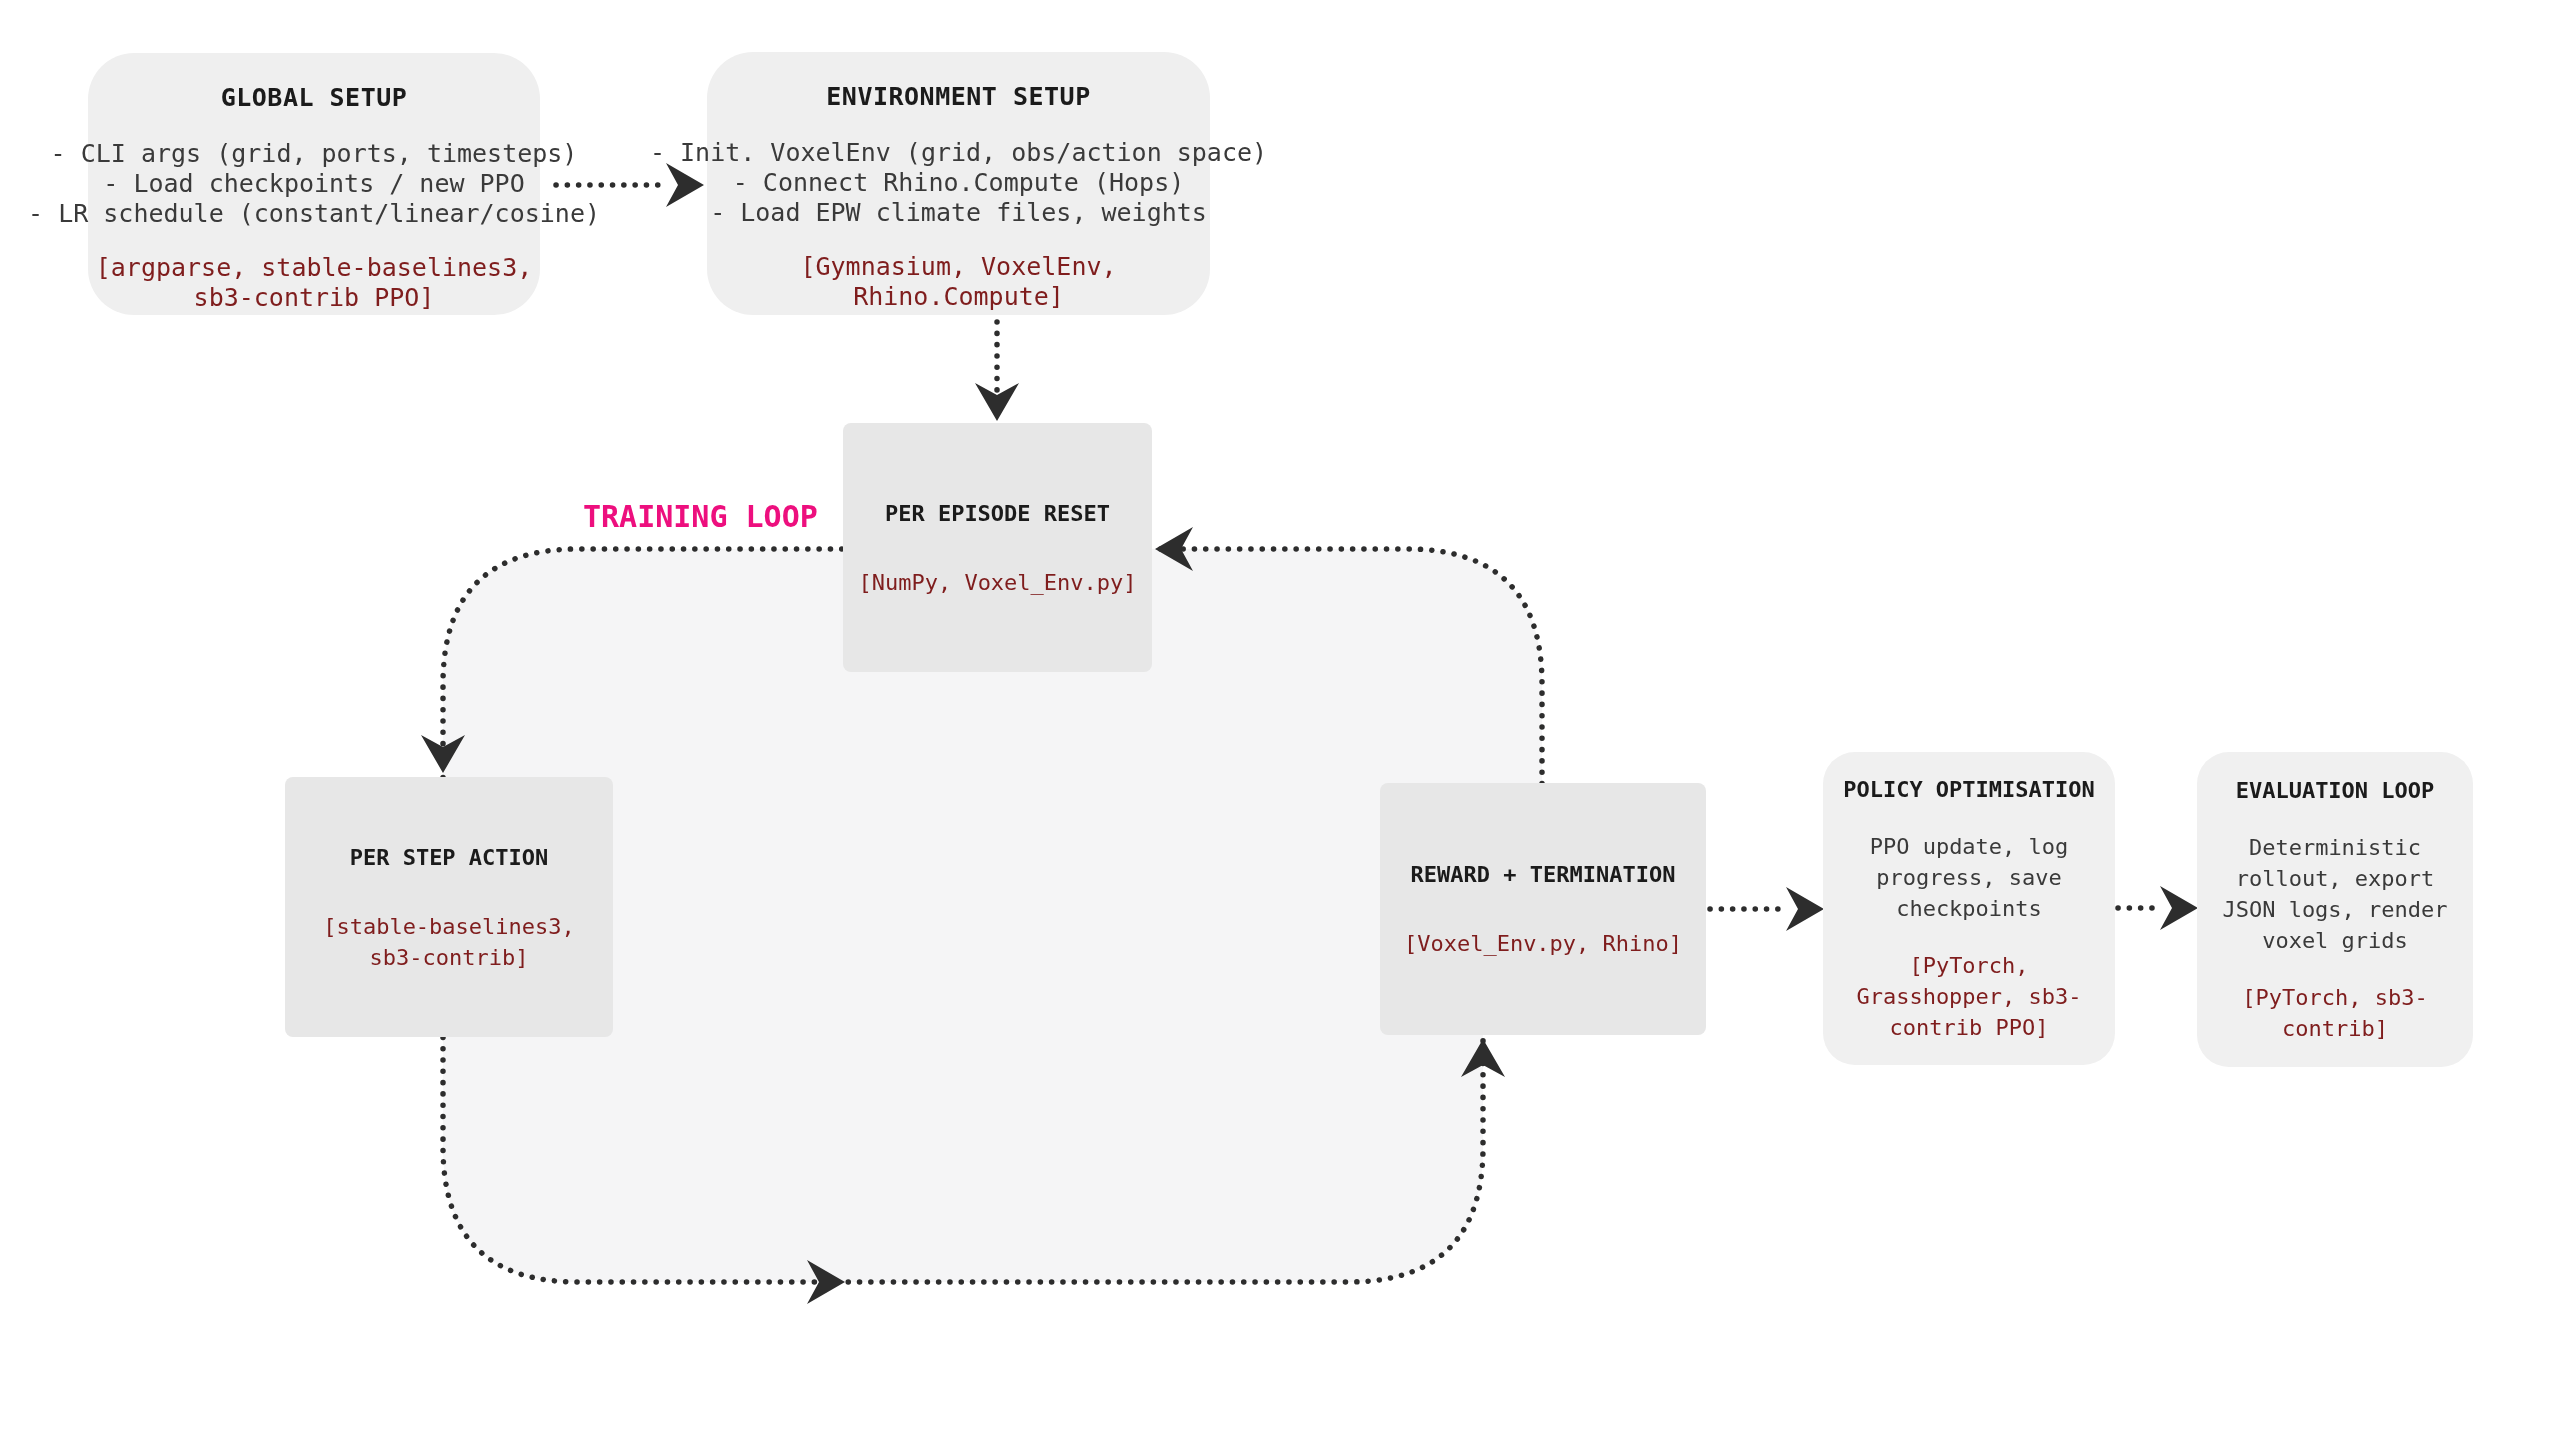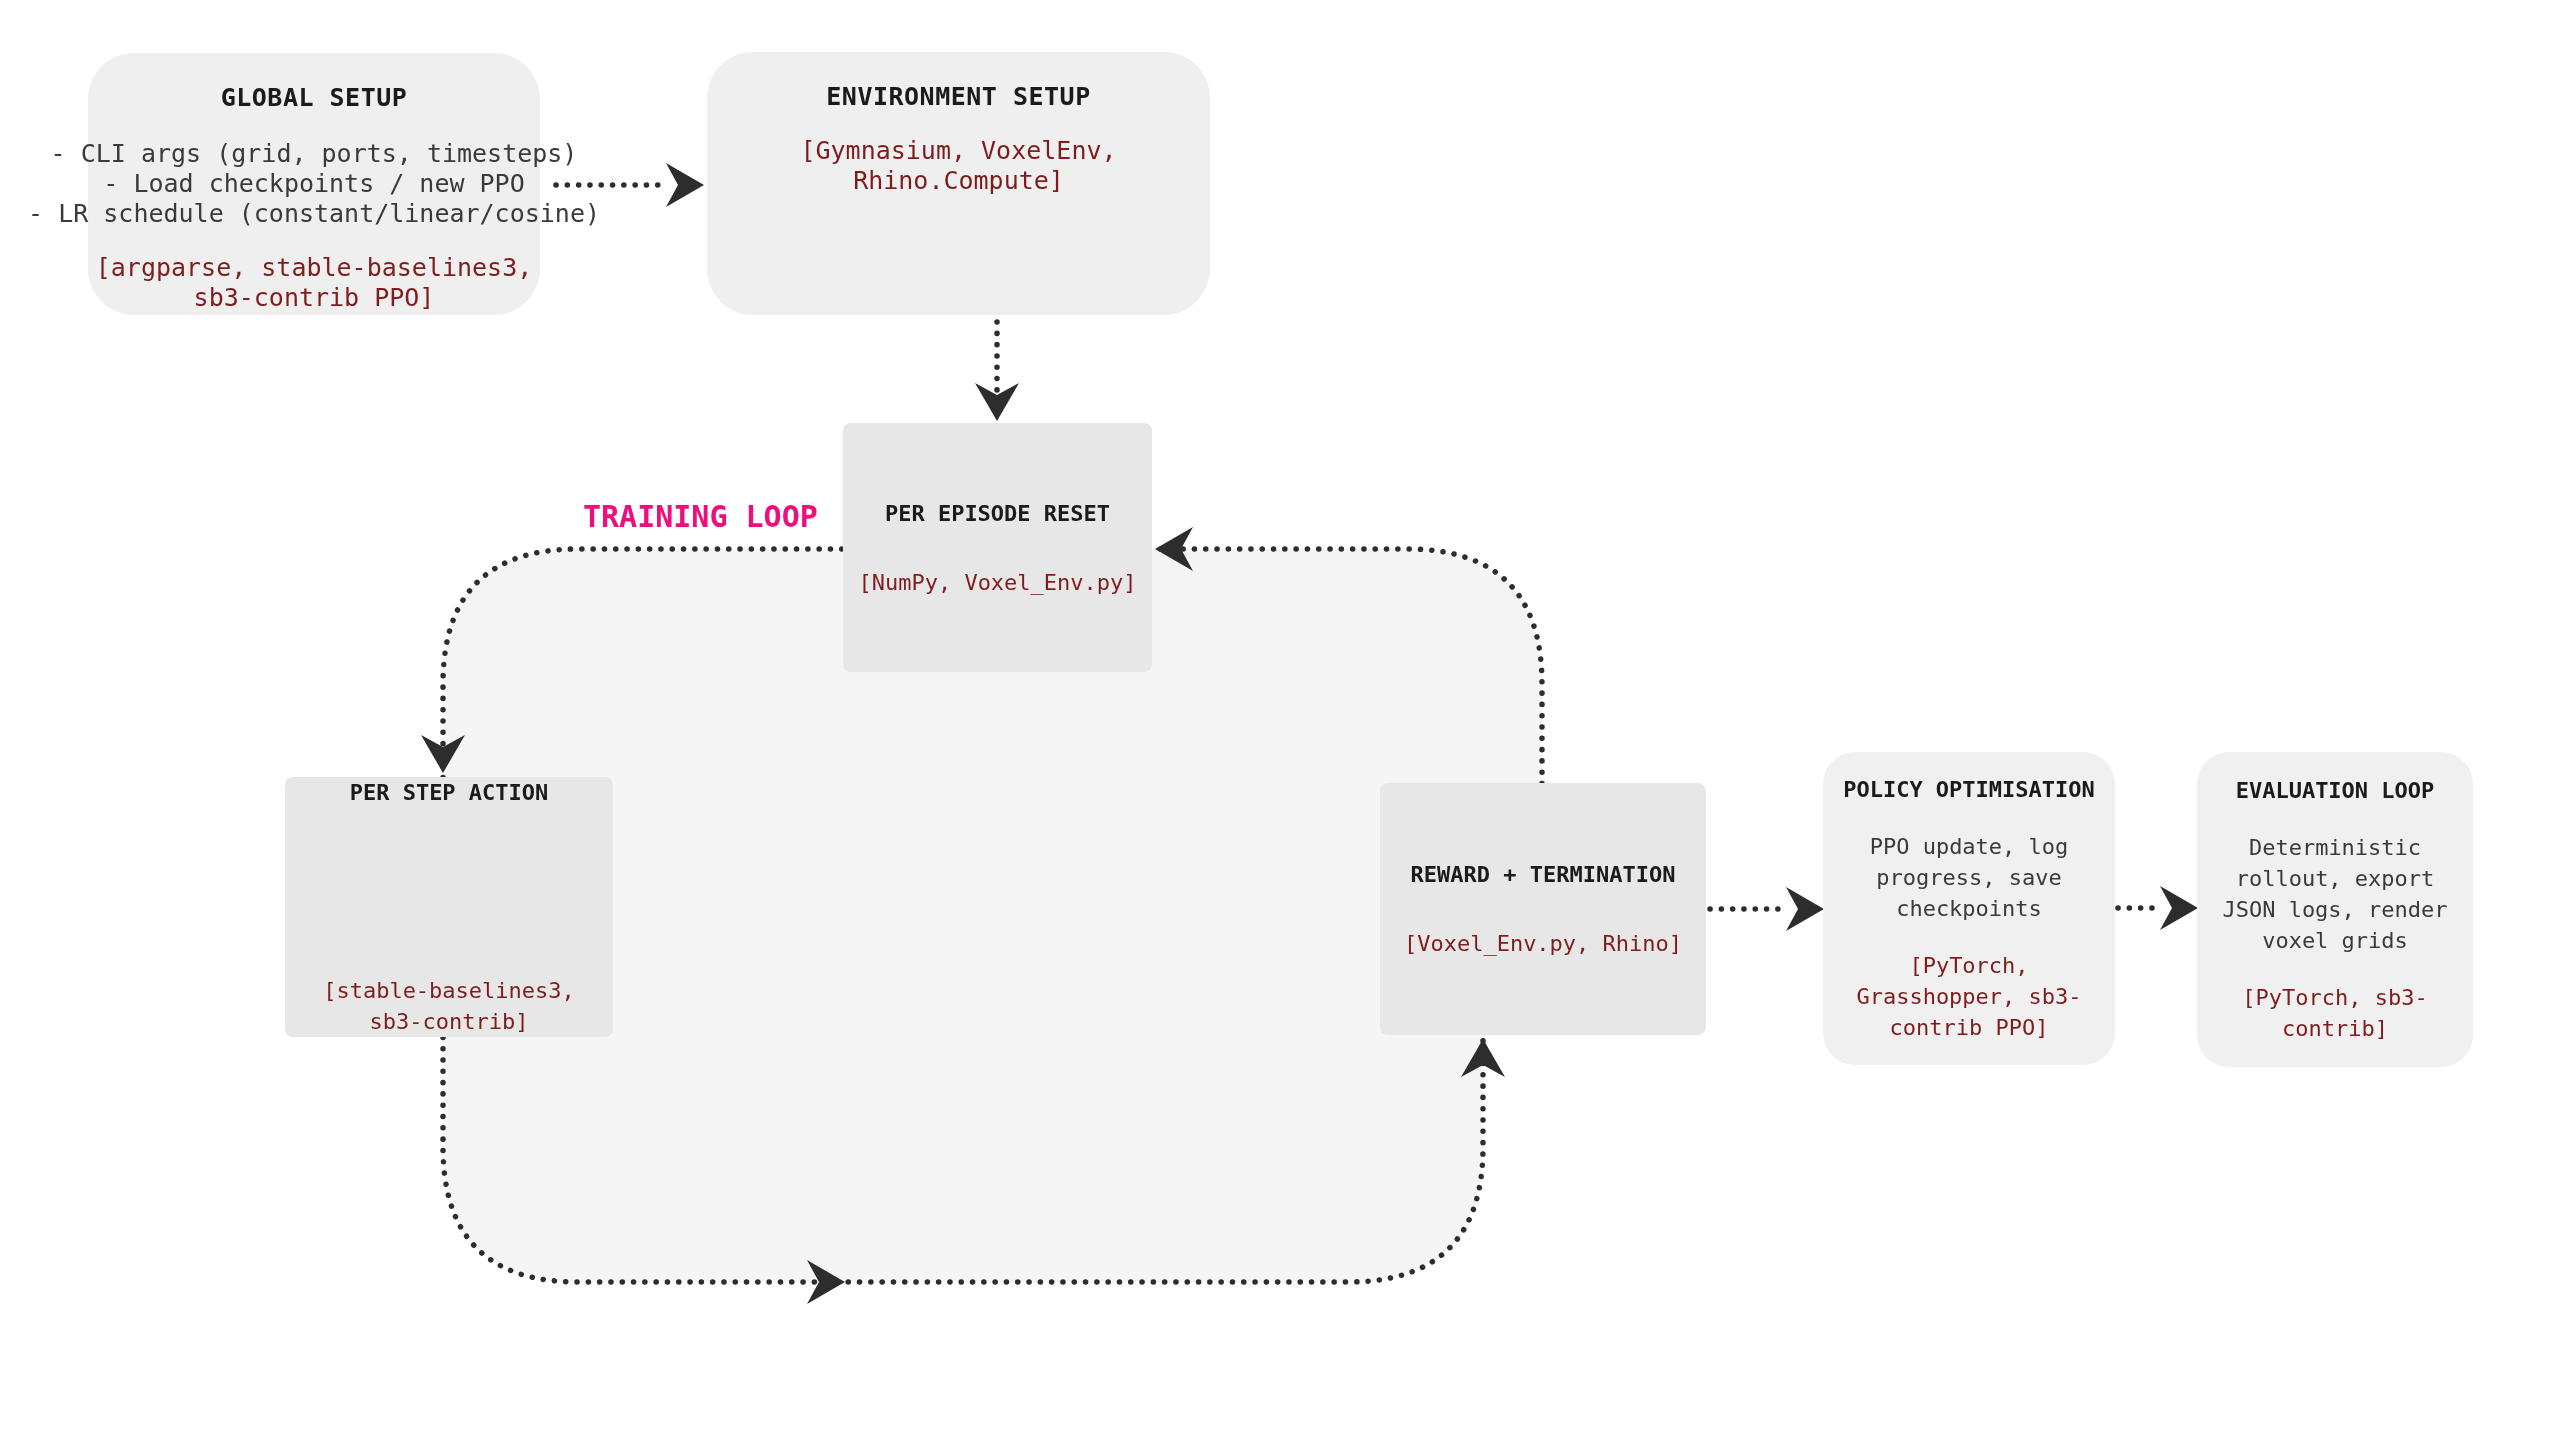--- a/index.html
+++ b/index.html
@@ -39,21 +39,21 @@
   
   .endbox{background:#f0f0f0;border-radius:32px;font-size:22px;line-height:31px;
           justify-content:center;padding:0 20px;}
   .endbox .box-body{margin-top:26px;}
   .endbox .box-stack{margin-top:26px;}
   .endbox .box-title{letter-spacing:0;}
 
   #b-global {left:88px;  top:53px;  width:452px;height:262px;}
   #b-env    {left:707px; top:52px;  width:503px;height:263px;}
   #b-episode{left:843px; top:423px; width:309px;height:249px;}
-  #b-step   {left:285px; top:777px; width:328px;height:260px;justify-content:space-between;}
+  #b-step   {left:285px; top:777px; width:328px;height:260px;}
   #b-grass  {left:843px; top:1153px;width:309px;height:254px;}
   #b-reward {left:1380px;top:783px; width:326px;height:252px;}
   #b-policy {left:1823px;top:752px; width:292px;height:313px;}
   #b-eval   {left:2197px;top:752px; width:276px;height:315px;}
 
   #loop-label{
     position:absolute;z-index:1;left:583px;top:499px;
     font-size:30px;font-weight:bold;color:#ed0f7e;white-space:nowrap;
   }
 </style>
@@ -90,20 +90,25 @@
     <div class="box-body">
       <div class="line">- CLI args (grid, ports, timesteps)</div>
       <div class="line">- Load checkpoints / new PPO</div>
       <div class="line">- LR schedule (constant/linear/cosine)</div>
     </div>
     <div class="box-stack">[argparse, stable-baselines3, sb3-contrib PPO]</div>
   </div>
 
   <div class="box setup" id="b-env">
     <div class="box-title">ENVIRONMENT SETUP</div>
+    <div class="box-body">
+      <div class="line">- Init. VoxelEnv (grid, obs/action space)</div>
+      <div class="line">- Connect Rhino.Compute (Hops)</div>
+      <div class="line">- Load EPW climate files, weights</div>
+    </div>
     <div class="box-stack">[Gymnasium, VoxelEnv, Rhino.Compute]</div>
   </div>
 
   <div class="box loopbox" id="b-episode">
     <div class="box-title">PER EPISODE RESET</div>
     <div class="box-stack">[NumPy, Voxel_Env.py]</div>
   </div>
 
   <div class="box loopbox" id="b-step">
     <div class="box-title">PER STEP ACTION</div>

